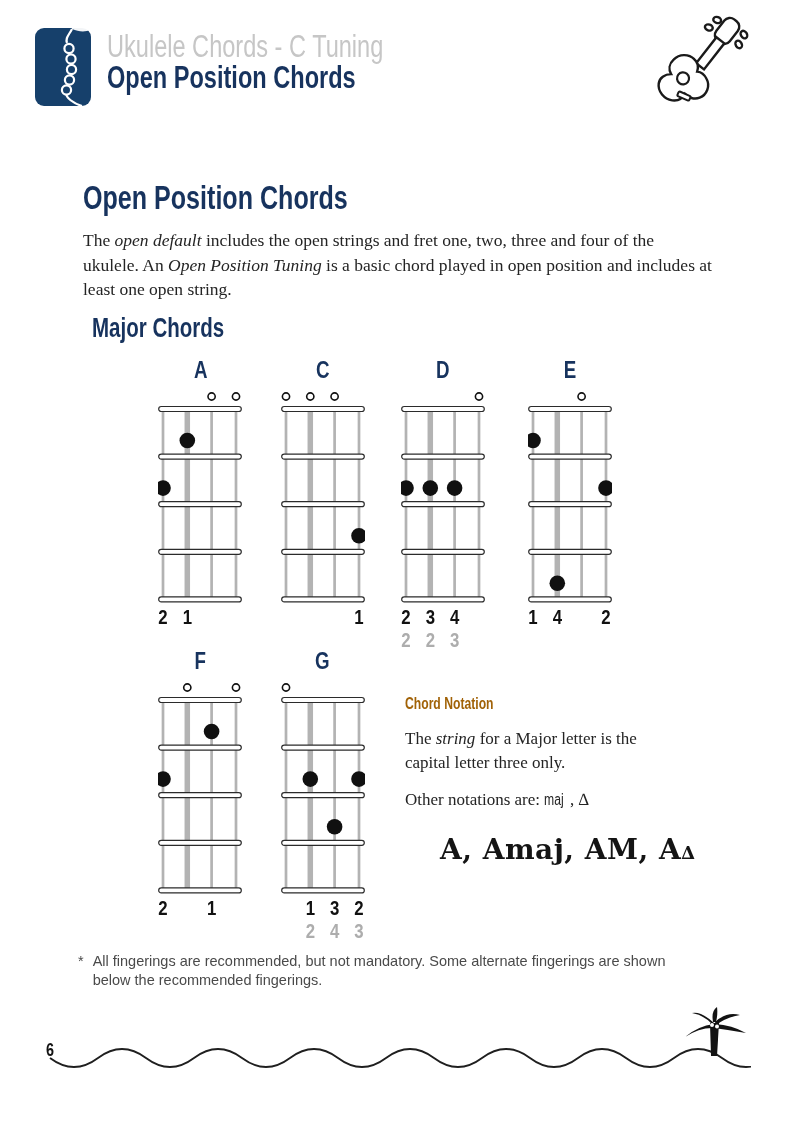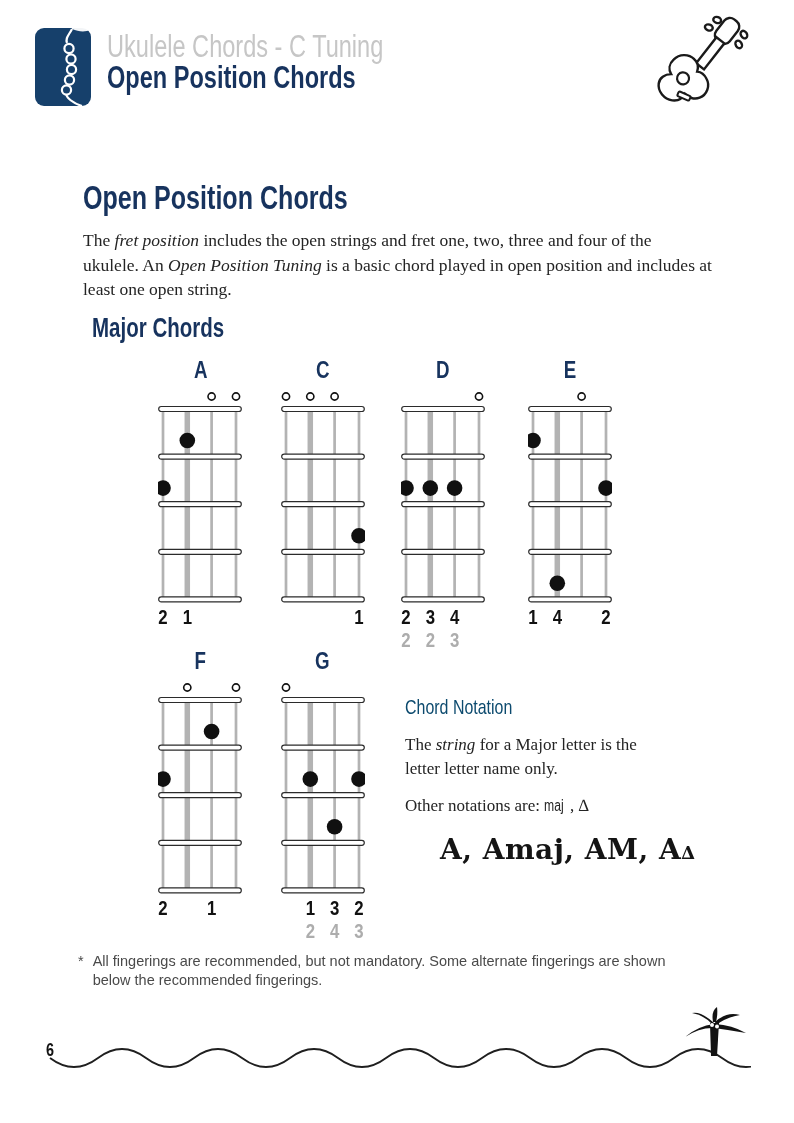--- a/index.html
+++ b/index.html
@@ -18,21 +18,21 @@
   .title{position:absolute;left:83px;top:179px;font-size:33px;font-weight:bold;color:#17335e;}
   .intro{position:absolute;left:83px;top:228px;width:648px;font-family:"Liberation Serif",serif;
          font-size:17.5px;line-height:24.6px;color:#242424;}
   .major{position:absolute;left:92px;top:313px;font-size:27px;font-weight:bold;color:#17335e;}
 
   .chord-label{position:absolute;width:84px;text-align:center;font-size:24px;font-weight:bold;color:#17335e;}
   .chord-svg{position:absolute;}
 
   
   .notation{position:absolute;left:405px;top:695px;width:300px;}
-  .nt-title{font-size:21px;font-weight:normal;color:#0c4a6e;}
+  .nt-title{font-size:16px;font-weight:bold;color:#a16207;}
   .nt-p{font-family:"Liberation Serif",serif;font-size:17px;line-height:23.5px;color:#242424;margin-top:14px;}
   .nt-bold-sans{font-family:"Liberation Sans",sans-serif;font-weight:normal;font-size:16px;}
   .nt-example{position:absolute;left:440px;top:833px;font-family:"DejaVu Serif",serif;font-weight:bold;
               font-size:28px;color:#141414;letter-spacing:.5px;}
   .nt-example .tri{font-size:18px;}
 
   
   .footnote{position:absolute;left:78px;top:952px;display:flex;gap:9px;color:#4a4a4a;
             font-size:14.5px;line-height:18.5px;}
   .footnote .marker{flex:0 0 auto;}
@@ -77,21 +77,21 @@
       <path d="M46,58 C38,57 31,63 30,71 C29,77 32,82 37,84 C32,88 30,94 33,99 C37,106 47,108 54,104 C59,101 61,96 60,91 C65,92 71,90 74,85 C78,78 75,69 68,66 C64,64 59,64 56,66 C54,61 50,58 46,58 Z" fill="#fff"></path>
       <circle cx="49" cy="80" r="6" fill="#fff" stroke-width="2.2"></circle>
       <rect x="54" y="91" width="13" height="5" rx="1.5" transform="rotate(-14 60 93)" fill="#fff" stroke-width="2"></rect>
     </g>
   </svg>
 
   <div class="title">
     <span class="cond">Open Position Chords</span>
   </div>
 
-  <div class="intro" id="intro"><span>The </span><i>fret position</i><span> includes the open strings and fret one, two, three and four of the</span><br><span>ukulele. An </span><i>Open Position Tuning</i><span> is a basic chord played in open position and includes at</span><br><span>least one open string.</span></div>
+  <div class="intro" id="intro"><span>The </span><i>open default</i><span> includes the open strings and fret one, two, three and four of the</span><br><span>ukulele. An </span><i>Open Position Tuning</i><span> is a basic chord played in open position and includes at</span><br><span>least one open string.</span></div>
 
   <div class="major">
     <span class="cond">Major Chords</span>
   </div>
 
   <div id="chords">
       <div class="chord-label" style="left: 158.3px; top: 356px;"><span class="cond-c">A</span></div>
       <svg width="84" height="268" viewBox="0 0 84 268" class="chord-svg" style="left: 158.3px; top: 385px;">
         <line x1="5" y1="22" x2="5" y2="216.4" stroke="#b3b3b3" stroke-width="2.7"></line>
         <line x1="29.3" y1="22" x2="29.3" y2="216.4" stroke="#b3b3b3" stroke-width="5.5"></line>
@@ -206,21 +206,21 @@
         <text transform="translate(29.3,262) scale(0.82,1)" text-anchor="middle" font-family="&quot;Liberation Sans&quot;, sans-serif" font-size="20.5" font-weight="bold" fill="#adadad">2</text>
         <text transform="translate(53.6,262) scale(0.82,1)" text-anchor="middle" font-family="&quot;Liberation Sans&quot;, sans-serif" font-size="20.5" font-weight="bold" fill="#adadad">4</text>
         <text transform="translate(78,262) scale(0.82,1)" text-anchor="middle" font-family="&quot;Liberation Sans&quot;, sans-serif" font-size="20.5" font-weight="bold" fill="#adadad">3</text>
       </svg>
     </div>
 
   <div class="notation">
     <div class="nt-title">
       <span class="cond">Chord Notation</span>
     </div>
-    <div class="nt-p" id="nt-p1"><span>The </span><i>string</i><span> for a Major letter is the</span><br><span>letter letter name only.</span></div>
+    <div class="nt-p" id="nt-p1"><span>The </span><i>string</i><span> for a Major letter is the</span><br><span>capital letter three only.</span></div>
     <div class="nt-p"><span>Other notations are: </span><span class="nt-bold-sans"><span class="cond">maj</span></span><span>, ∆</span></div>
   </div>
 
   <div class="nt-example"><span>A, Amaj, AM, A</span><span class="tri">∆</span></div>
 
   <div class="footnote">
     <span class="marker">*</span>
     <span id="footnote-text">All fingerings are recommended, but not mandatory. Some alternate fingerings are shown<br>below the recommended fingerings.</span>
   </div>
 

